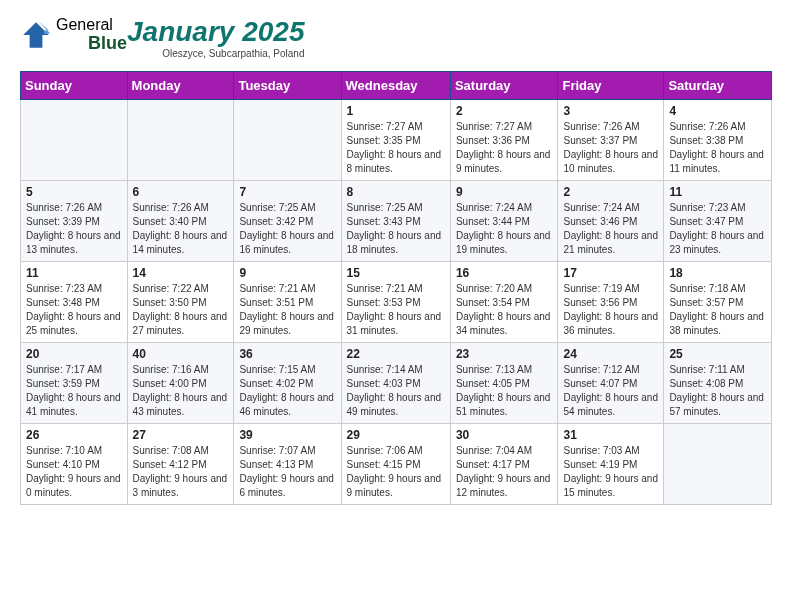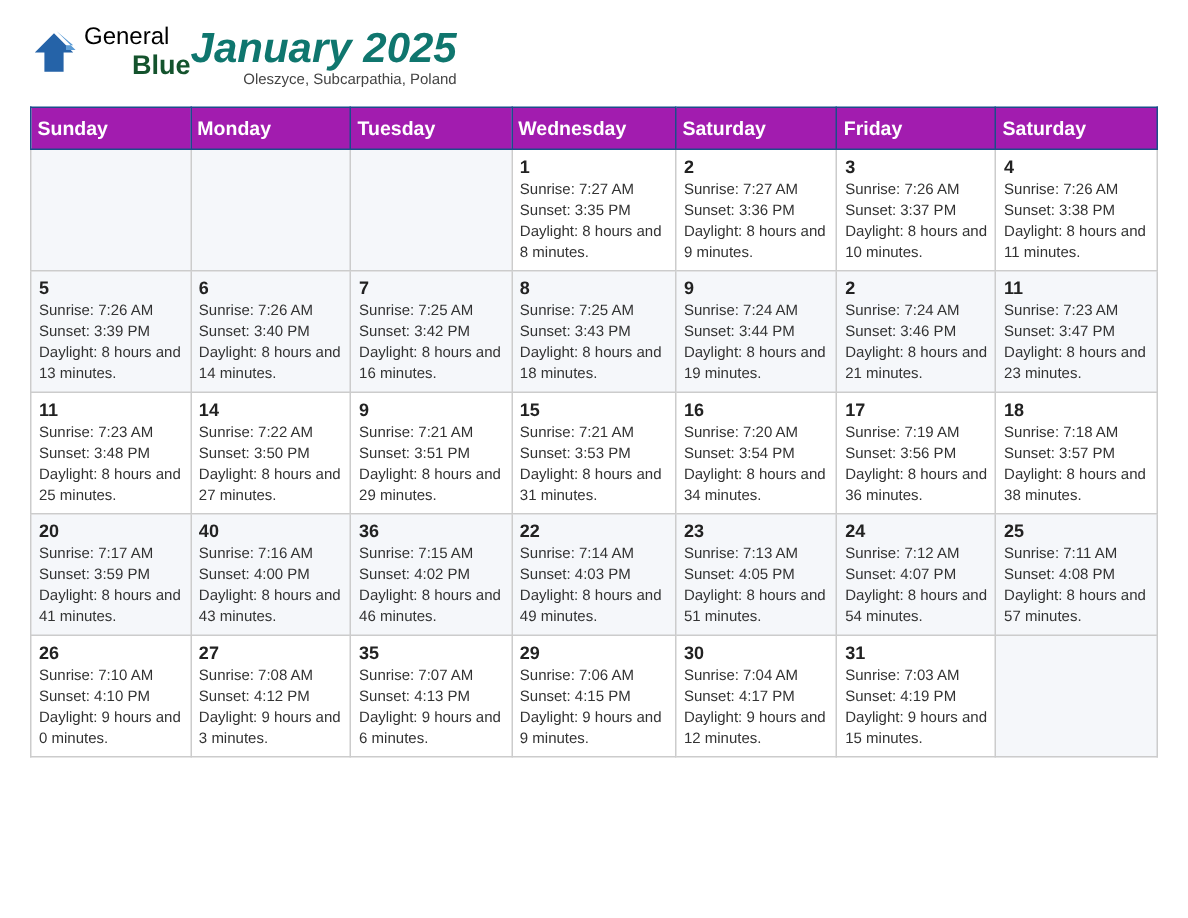--- a/index.html
+++ b/index.html
@@ -236,21 +236,21 @@
       <tr>
         <td>
           <div class="day-number">26</div>
           <div class="day-info">Sunrise: 7:10 AM<br>Sunset: 4:10 PM<br>Daylight: 9 hours and 0 minutes.</div>
         </td>
         <td>
           <div class="day-number">27</div>
           <div class="day-info">Sunrise: 7:08 AM<br>Sunset: 4:12 PM<br>Daylight: 9 hours and 3 minutes.</div>
         </td>
         <td>
-          <div class="day-number">35</div>
+          <div class="day-number">39</div>
           <div class="day-info">Sunrise: 7:07 AM<br>Sunset: 4:13 PM<br>Daylight: 9 hours and 6 minutes.</div>
         </td>
         <td>
           <div class="day-number">29</div>
           <div class="day-info">Sunrise: 7:06 AM<br>Sunset: 4:15 PM<br>Daylight: 9 hours and 9 minutes.</div>
         </td>
         <td>
           <div class="day-number">30</div>
           <div class="day-info">Sunrise: 7:04 AM<br>Sunset: 4:17 PM<br>Daylight: 9 hours and 12 minutes.</div>
         </td>

